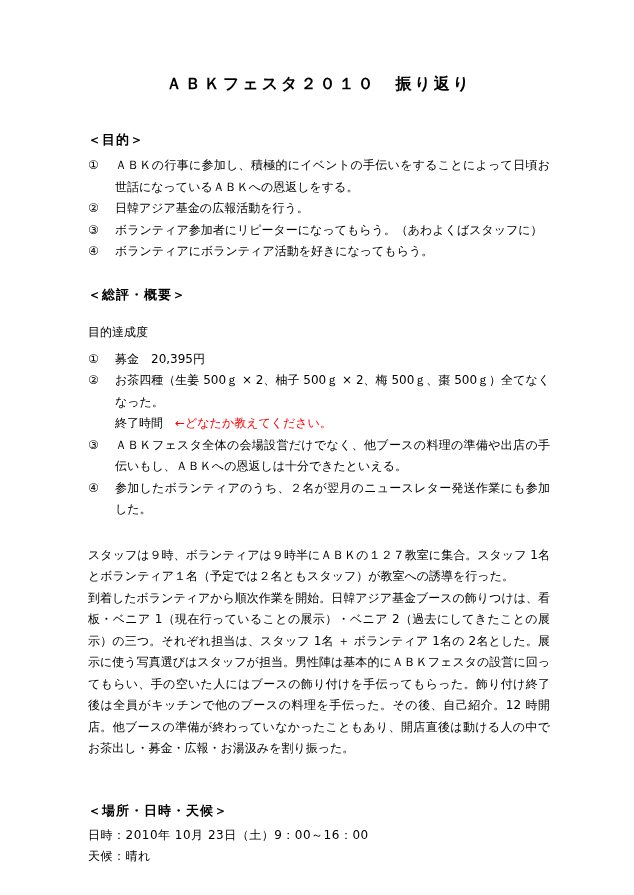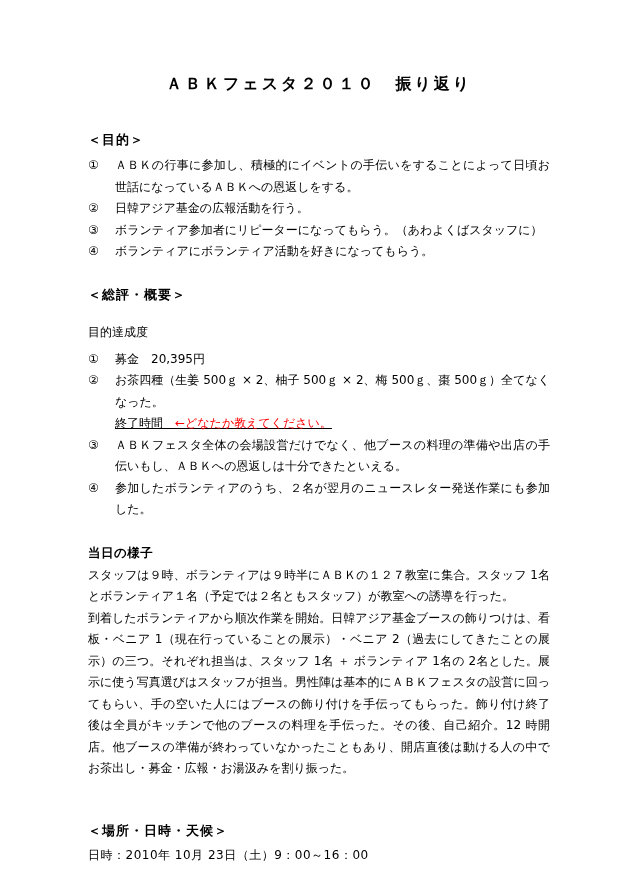--- a/index.html
+++ b/index.html
@@ -42,21 +42,20 @@
     font-size:12px;
     line-height:21.5px;
     align-items:flex-start;
   }
   .marker { flex:none; width:27px; }
   .itext  { flex:1; text-align:justify; }
   .note-line {
     font-size:12px;
     line-height:21.5px;
     padding-left:27px;
-    text-decoration:underline;
   }
   .note-red { color:#ff0000; }
   .day-heading {
     font-size:12.5px;
     font-weight:bold;
     margin:0 0 3px 0;
     letter-spacing:0.5px;
   }
   .body-p {
     font-size:12px;
@@ -119,21 +118,20 @@
         <span class="itext">ＡＢＫフェスタ全体の会場設営だけでなく、他ブースの料理の準備や出店の手伝いもし、ＡＢＫへの恩返しは十分できたといえる。</span>
       </div>
       <div class="oitem">
         <span class="marker">④</span>
         <span class="itext">参加したボランティアのうち、２名が翌月のニュースレター発送作業にも参加した。</span>
       </div>
     </div>
   </div>
 
   <div class="sec-day">
-    <h2 class="day-heading">当日の様子</h2>
     <p class="body-p">スタッフは９時、ボランティアは９時半にＡＢＫの１２７教室に集合。スタッフ 1名とボランティア１名（予定では２名ともスタッフ）が教室への誘導を行った。</p>
     <p class="body-p">到着したボランティアから順次作業を開始。日韓アジア基金ブースの飾りつけは、看板・ベニア 1（現在行っていることの展示）・ベニア 2（過去にしてきたことの展示）の三つ。それぞれ担当は、スタッフ 1名 ＋ ボランティア 1名の 2名とした。展示に使う写真選びはスタッフが担当。男性陣は基本的にＡＢＫフェスタの設営に回ってもらい、手の空いた人にはブースの飾り付けを手伝ってもらった。飾り付け終了後は全員がキッチンで他のブースの料理を手伝った。その後、自己紹介。12 時開店。他ブースの準備が終わっていなかったこともあり、開店直後は動ける人の中でお茶出し・募金・広報・お湯汲みを割り振った。</p>
   </div>
 
   <div class="sec-logis">
     <h2 class="sec-heading" style="margin-bottom:5px;">＜場所・日時・天候＞</h2>
     <div class="logis-line">日時：2010年 10月 23日（土）9：00～16：00</div>
     <div class="logis-line">天候：晴れ</div>
   </div>
 

